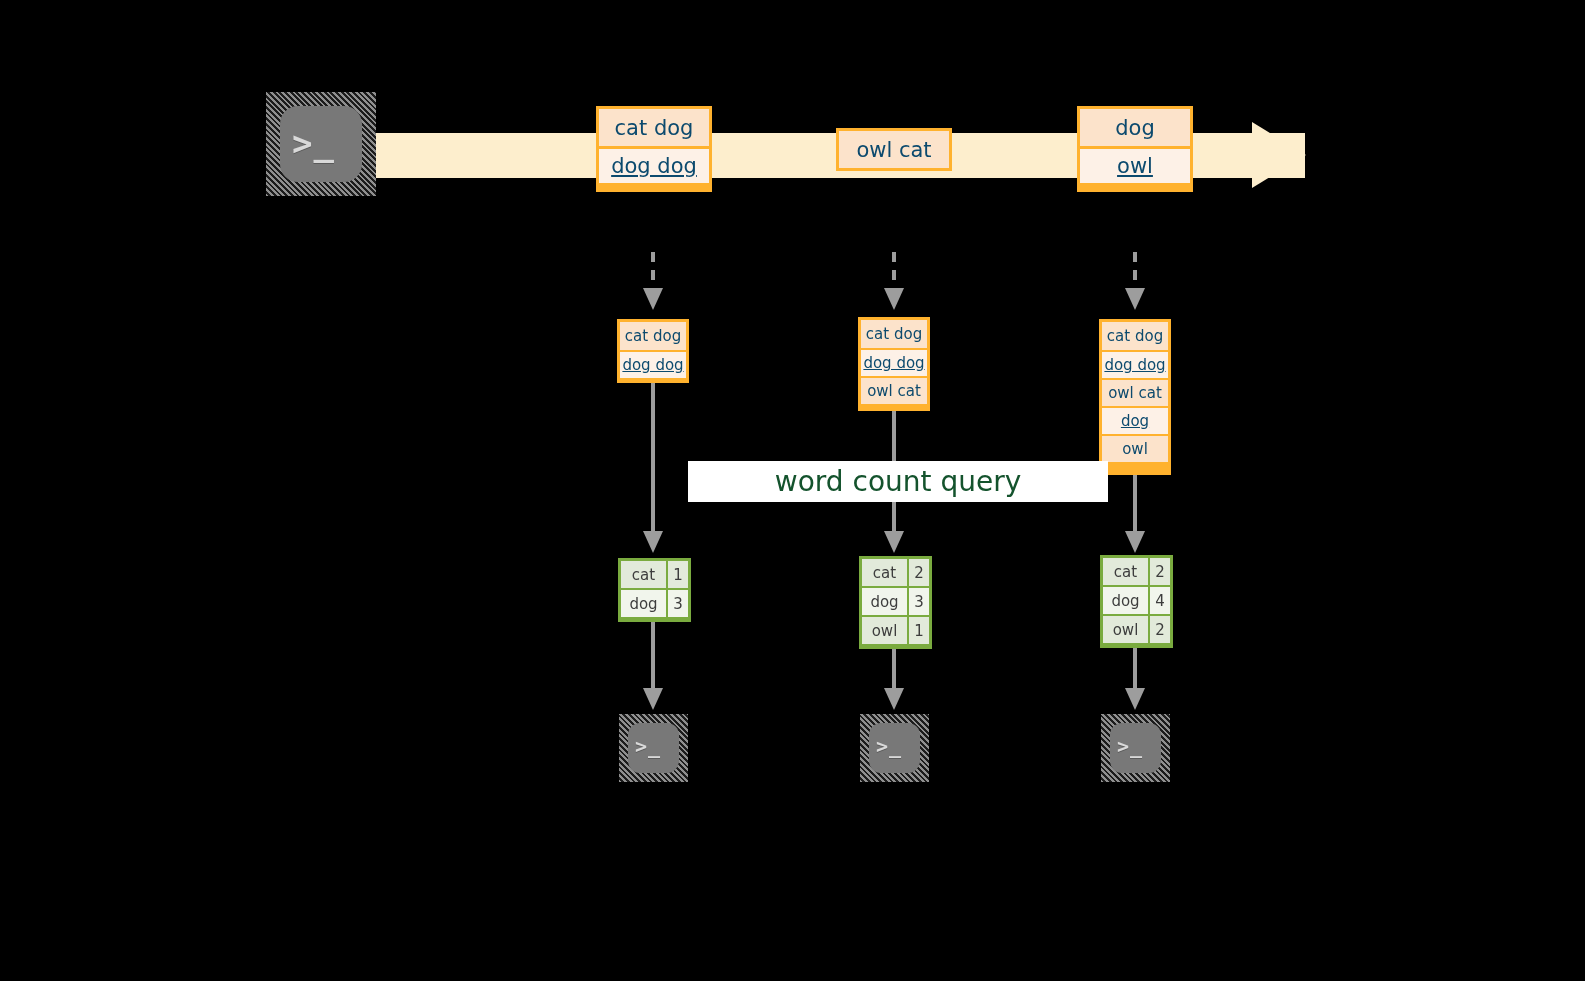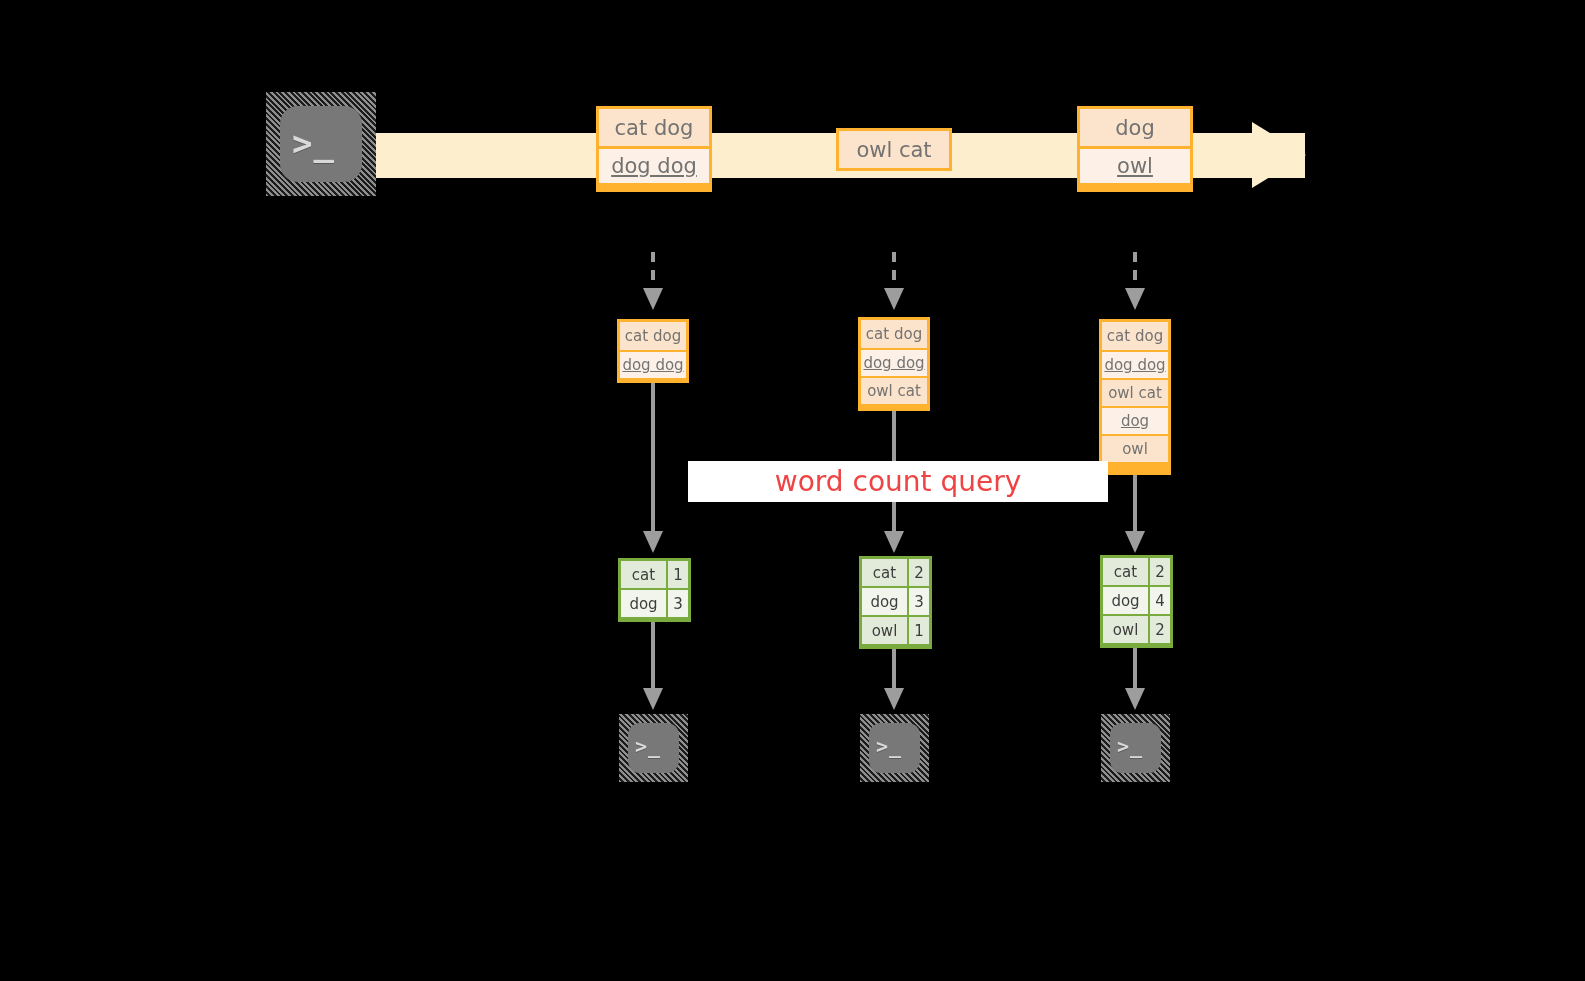--- a/index.html
+++ b/index.html
@@ -31,21 +31,21 @@
   }
   .term.big .body{left:14px;top:14px;right:14px;bottom:14px;border-radius:18px;}
   .term.big .glyph{left:26px;top:34px;font-size:34px;}
   .term.small .body{left:9px;top:9px;right:9px;bottom:9px;border-radius:12px;}
   .term.small .glyph{left:16px;top:22px;font-size:20px;}
 
   
   .obox{position:absolute;box-sizing:border-box;border:3px solid #ffb22e;background:#ffb22e;}
   .orow{
     box-sizing:border-box;display:flex;align-items:center;justify-content:center;
-    color:#737373;white-space:nowrap;overflow:hidden;
+    color:#0c4a6e;white-space:nowrap;overflow:hidden;
   }
   .orow.dark{background:#fce3cb;}
   .orow.light{background:#fdf1e7;text-decoration:underline;}
 
   
   .obox.big .orow{height:37px;font-size:21px;}
   .obox.big .orow+.orow{border-top:3px solid #ffb22e;}
   
   .obox.sm .orow{height:28px;font-size:15px;}
   .obox.sm .orow+.orow{border-top:2px solid #ffb22e;}
@@ -68,21 +68,21 @@
   .vline.dash{
     background:none;
     background-image:repeating-linear-gradient(to bottom,#9d9d9d 0 10px,rgba(0,0,0,0) 10px 18px);
   }
   .ahead{position:absolute;width:0;height:0;border-style:solid;
          border-color:#9d9d9d transparent transparent transparent;}
 
   
   .qlabel{
     position:absolute;background:#ffffff;display:flex;align-items:center;justify-content:center;
-    color:#ef4444;font-size:28px;white-space:nowrap;
+    color:#14532d;font-size:28px;white-space:nowrap;
   }
 </style>
 </head>
 <body>
 
 <div id="stage">
 
   <div class="tl-band" style="left:360px;top:133px;width:945px;height:45px;"></div>
   <div class="tl-head" style="left:1252px;top:122px;border-width:33px 0 33px 54px;"></div>
 

